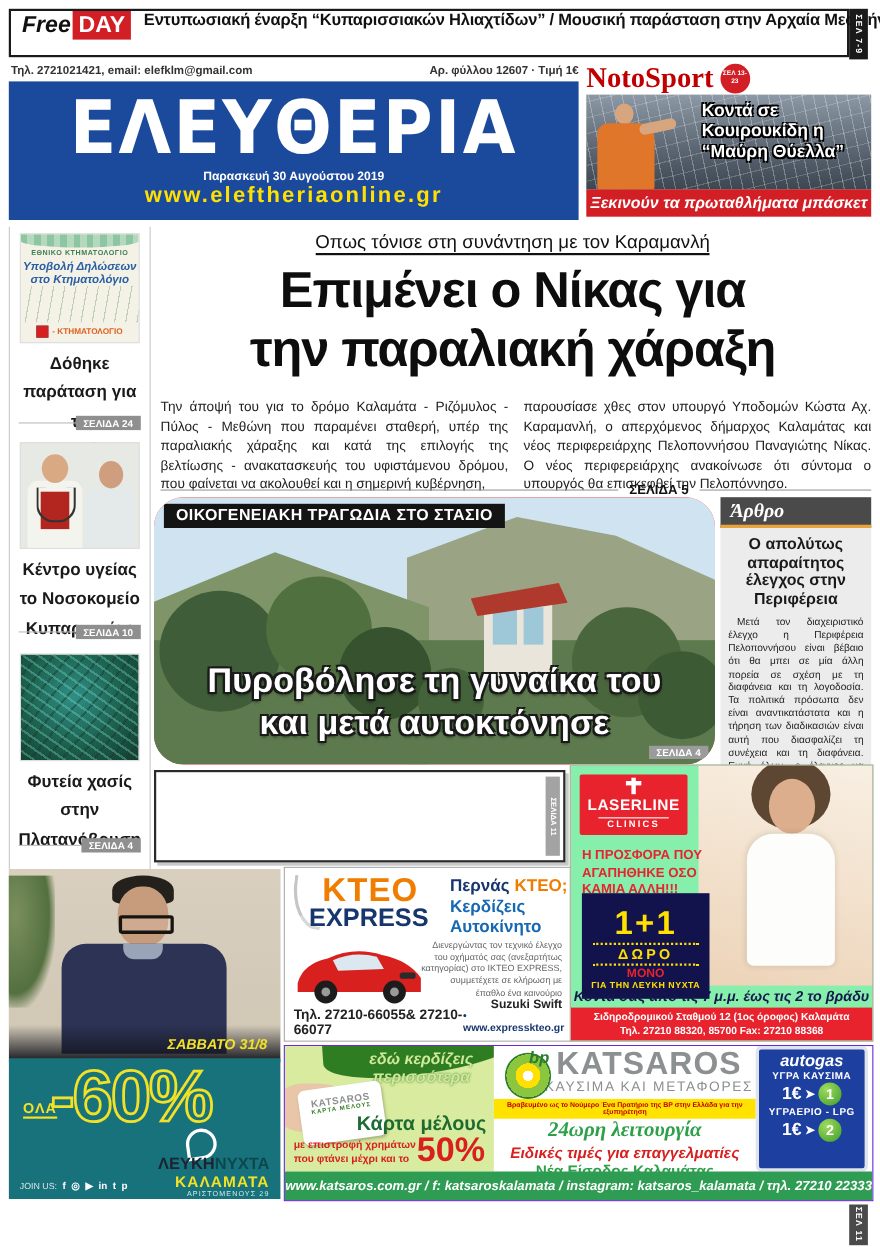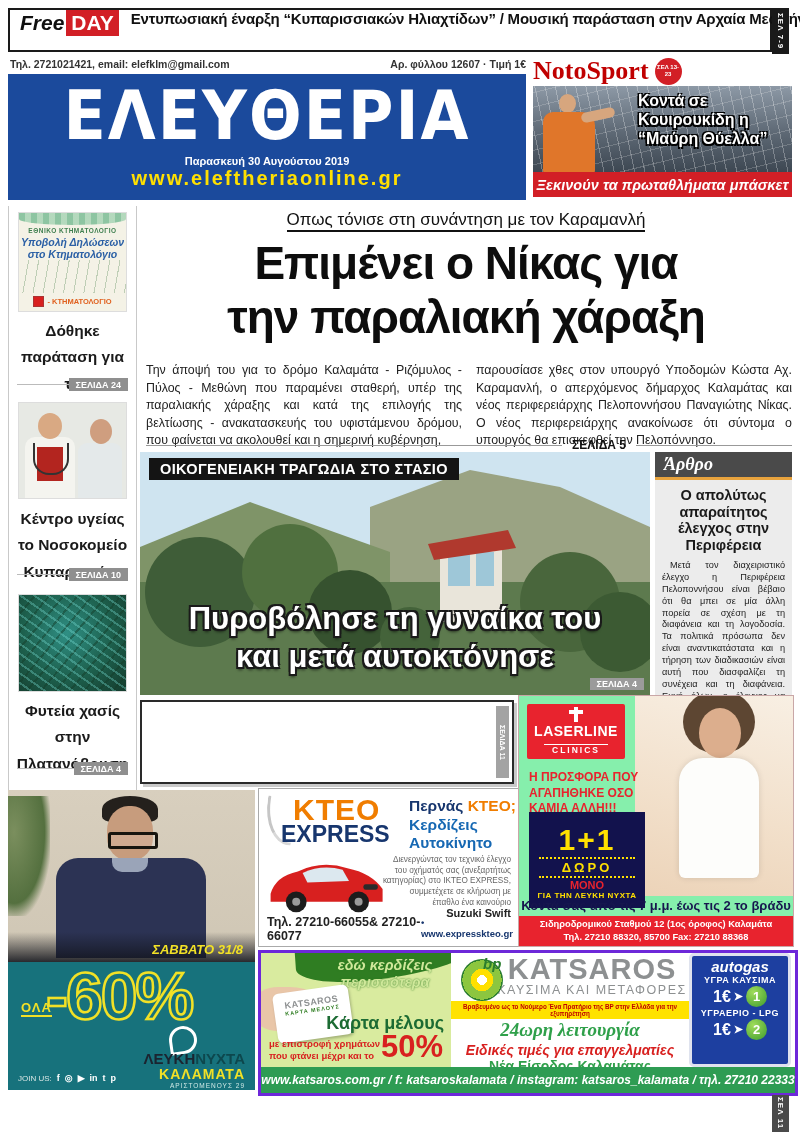--- a/index.html
+++ b/index.html
@@ -86,21 +86,21 @@
   .doc2c{position:absolute;right:4px;top:40px;width:44px;height:56px;background:#e4e9ea;border-radius:9px 9px 0 0;}
   .doc2h{position:absolute;right:14px;top:16px;width:22px;height:25px;background:#cf9e7f;border-radius:50%;}
   .steth{position:absolute;left:14px;top:40px;width:32px;height:30px;border:2px solid #333;border-top:none;border-radius:0 0 16px 16px;}
   .cann{top:388px;height:96px;background:radial-gradient(circle at 45% 40%,#2f8f84 0%,#1d5f4c 55%,#143b2c 100%);
         background-blend-mode:normal;}
   .cann:after{content:"";position:absolute;inset:0;
       background-image:repeating-linear-gradient(35deg,transparent 0 6px,rgba(120,220,210,.35) 6px 8px),
                        repeating-linear-gradient(-50deg,transparent 0 9px,rgba(20,60,40,.45) 9px 11px);}
 
   
-  .trag{left:140px;top:452px;width:510px;height:243px;overflow:hidden;background:#ef4444;}
+  .trag{left:140px;top:452px;width:510px;height:243px;overflow:hidden;background:#ef4444;border-radius:27px;}
   .trag svg{position:absolute;inset:0;}
   .trag-label{position:absolute;left:9px;top:6px;background:#141414;color:#fff;font-weight:bold;
       font-size:14.5px;padding:3px 11px;letter-spacing:.4px;}
   .trag-ovl{position:absolute;left:0;right:0;bottom:18px;text-align:center;color:#fff;font-weight:bold;
       font-size:31px;line-height:1.25;
       text-shadow:2px 2px 0 #1a1a1a,-2px 2px 0 #1a1a1a,2px -2px 0 #1a1a1a,-2px -2px 0 #1a1a1a,0 3px 3px rgba(0,0,0,.6);}
   .trag-badge{position:absolute;right:6px;bottom:5px;background:#9b9b9b;color:#fff;font-size:9px;
       font-weight:bold;padding:1px 7px;}
 
   
@@ -150,21 +150,21 @@
   .laser-sub{color:#fff;font-weight:bold;font-size:8.5px;border-top:1px solid #fff;display:inline-block;padding:0 8px;letter-spacing:2px;}
   .laser-promo{position:absolute;left:10px;top:74px;width:128px;color:#e8232e;font-weight:800;font-size:12px;line-height:1.3;}
   .laser-offer{position:absolute;left:10px;top:116px;width:116px;height:84px;background:#12124d;color:#ffe000;
       text-align:center;padding-top:12px;}
   .laser-one{font-size:30px;font-weight:800;line-height:1.05;letter-spacing:2px;}
   .laser-dot{border-top:2px dotted #ffe000;margin:1px 10px;}
   .laser-gift{font-size:13px;font-weight:800;letter-spacing:3px;}
   .laser-mono{font-size:11px;font-weight:800;color:#e8232e;margin-top:1px;}
   .laser-night{font-size:8px;font-weight:800;letter-spacing:.5px;}
   .laser-hours{position:absolute;left:0;right:0;top:202px;text-align:center;font-size:13px;font-weight:800;
-      color:#16164e;}
+      font-style:italic;color:#16164e;}
   .laser-foot{position:absolute;left:0;right:0;bottom:0;height:28px;background:#e8232e;color:#fff;
       text-align:center;font-size:9.3px;font-weight:bold;line-height:1.4;padding-top:2px;}
 
   
   .wn{left:8px;top:790px;width:247px;height:300px;overflow:hidden;background:linear-gradient(180deg,#d8cfbe 0%,#cfc6b4 60%,#b9b0a0 100%);}
   .wn-plant{position:absolute;left:-18px;top:6px;width:60px;height:120px;background:radial-gradient(ellipse at 40% 30%,#7b8f5e 0%,#54703f 60%,transparent 75%);}
   .wn-head{position:absolute;left:99px;top:16px;width:46px;height:54px;background:#c79c7d;border-radius:46% 46% 42% 42%;}
   .wn-hair{position:absolute;left:94px;top:6px;width:56px;height:26px;background:#24201c;border-radius:50% 50% 20% 20%;}
   .wn-glasses{position:absolute;left:100px;top:42px;width:44px;height:11px;border:3px solid #17150f;border-radius:3px;background:rgba(255,255,255,.15);}
   .wn-polo{position:absolute;left:48px;top:68px;width:150px;height:100px;background:#2c3354;border-radius:22px 22px 0 0;}
@@ -177,21 +177,21 @@
       color:transparent;-webkit-text-stroke:2.5px #f2e126;}
   .wn-logo{position:absolute;right:58px;top:236px;width:22px;height:22px;border:3px solid #fff;border-radius:50% 50% 50% 0;transform:rotate(-8deg);}
   .wn-brand{position:absolute;right:10px;top:260px;font-size:15px;font-weight:800;}
   .wn-brand .b1{color:#1b2430;} .wn-brand .b2{color:#0d474d;}
   .wn-city{position:absolute;right:10px;top:276px;color:#f2e126;font-weight:800;font-size:14px;letter-spacing:1px;}
   .wn-addr{position:absolute;right:10px;top:292px;color:#cfe9e6;font-size:6.5px;letter-spacing:1px;}
   .wn-join{position:absolute;left:10px;bottom:7px;display:flex;align-items:center;gap:5px;color:#d9e6e4;font-size:8px;}
   .wn-ico{color:#fff;font-size:9px;font-weight:bold;}
 
   
-  .kats{left:258px;top:950px;width:534px;height:140px;border:3px solid #6d28d9;background:#fff;overflow:hidden;}
+  .kats{left:258px;top:950px;width:534px;height:140px;border:1px solid #6d28d9;background:#fff;overflow:hidden;}
   .kats-left{position:absolute;left:0;top:0;width:190px;height:114px;background:#d9eb9f;overflow:hidden;}
   .kats-leaf{position:absolute;left:34px;top:-26px;width:190px;height:52px;background:#2f7d22;
       border-radius:0 0 100% 45%;transform:rotate(-4deg);}
   .kats-teaser{position:absolute;right:6px;top:4px;width:120px;text-align:center;color:#cfe89a;
       font-weight:800;font-style:italic;font-size:14.5px;line-height:1.15;text-shadow:0 0 2px #2f7d22;}
   .kats-hand{position:absolute;left:-6px;top:34px;width:70px;height:44px;background:#e9c6a8;border-radius:40% 60% 60% 40%;}
   .kats-card{position:absolute;left:14px;top:36px;width:76px;height:42px;background:#fff;border:1px solid #cgc;
       border-radius:6px;transform:rotate(-8deg);box-shadow:1px 2px 3px rgba(0,0,0,.25);text-align:center;padding-top:8px;}
   .kats-card .cb{color:#8d9091;font-weight:bold;font-size:9px;letter-spacing:.5px;}
   .kats-card .cs{color:#2f7d22;font-weight:bold;font-size:5.5px;letter-spacing:1px;}

